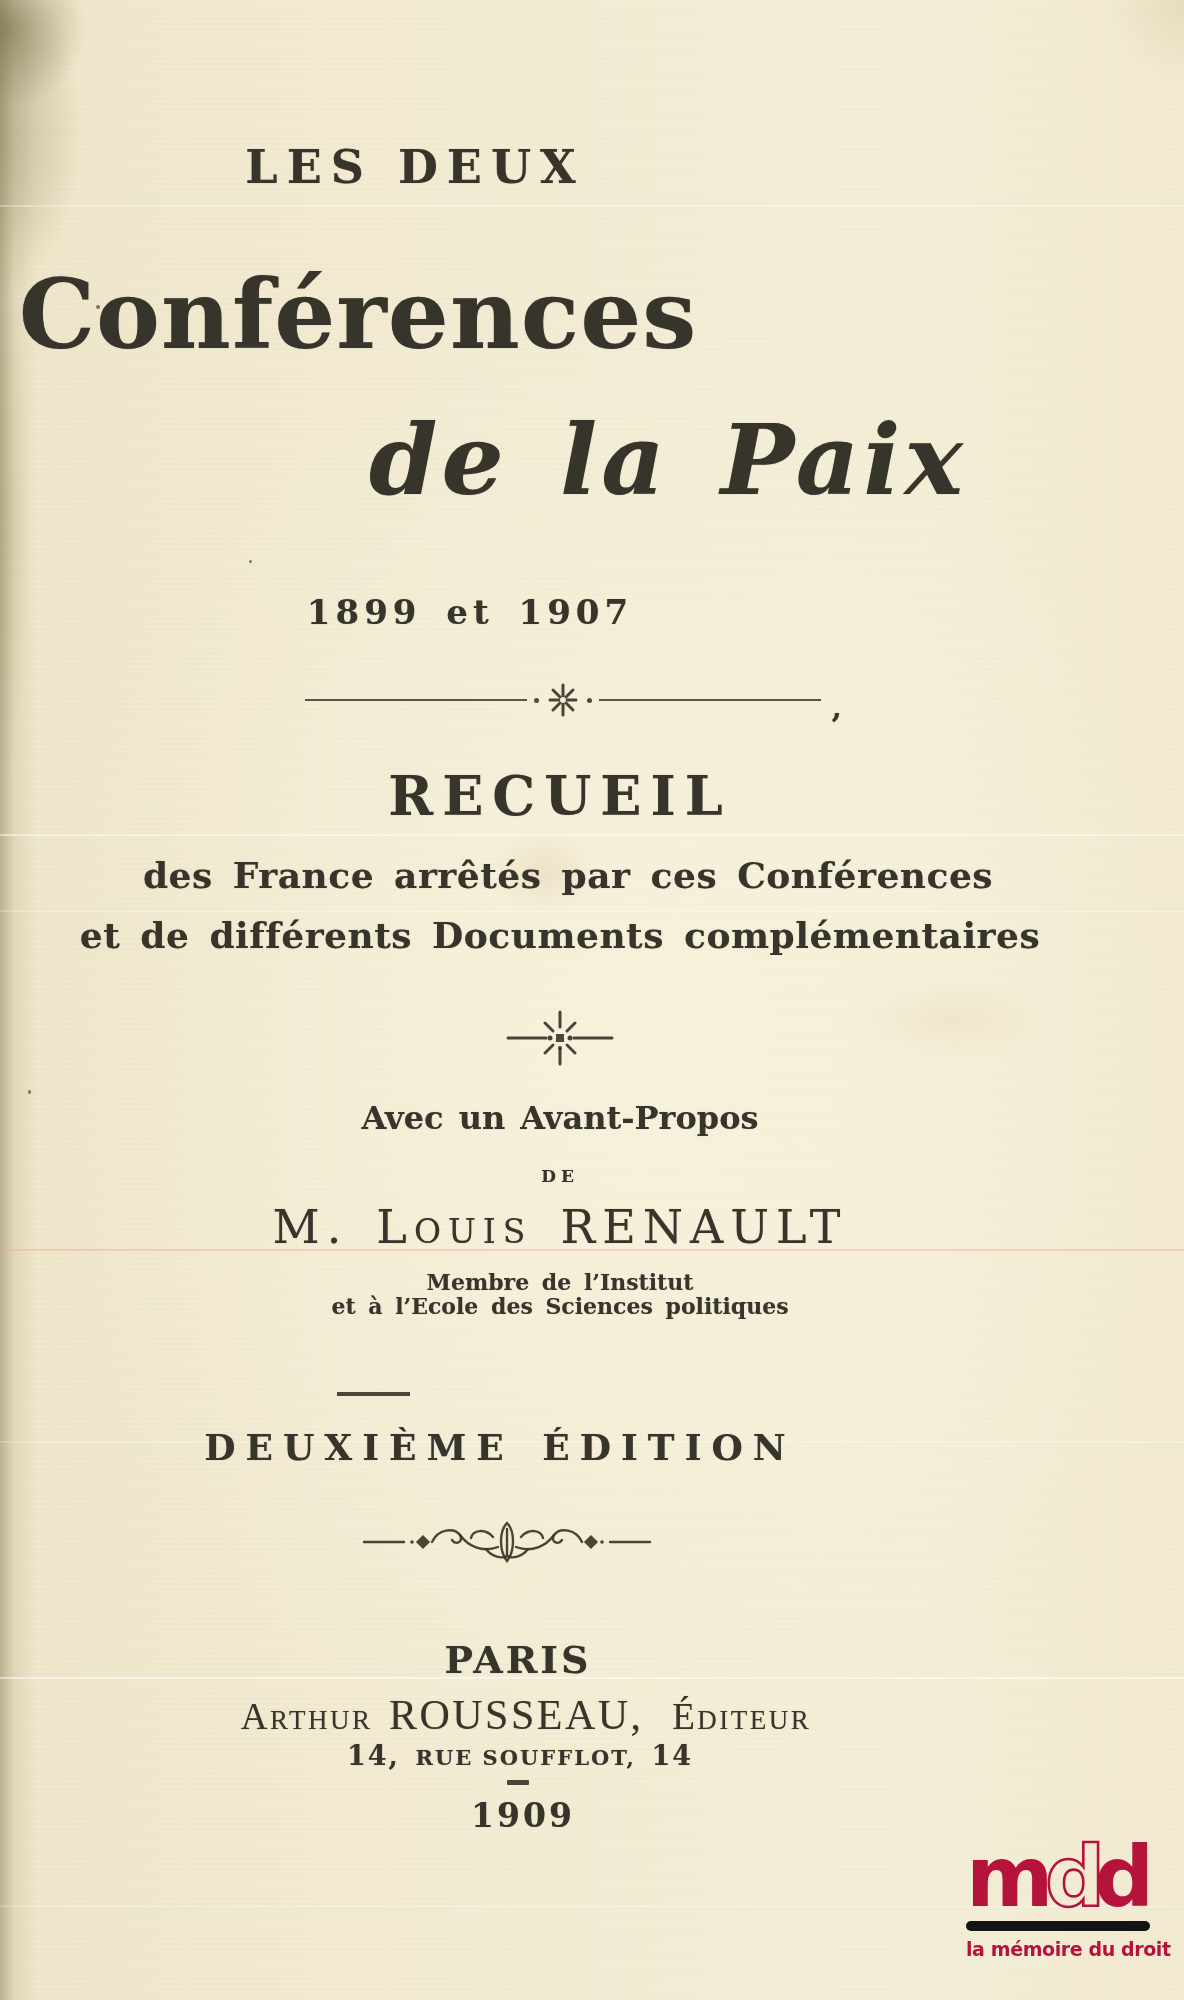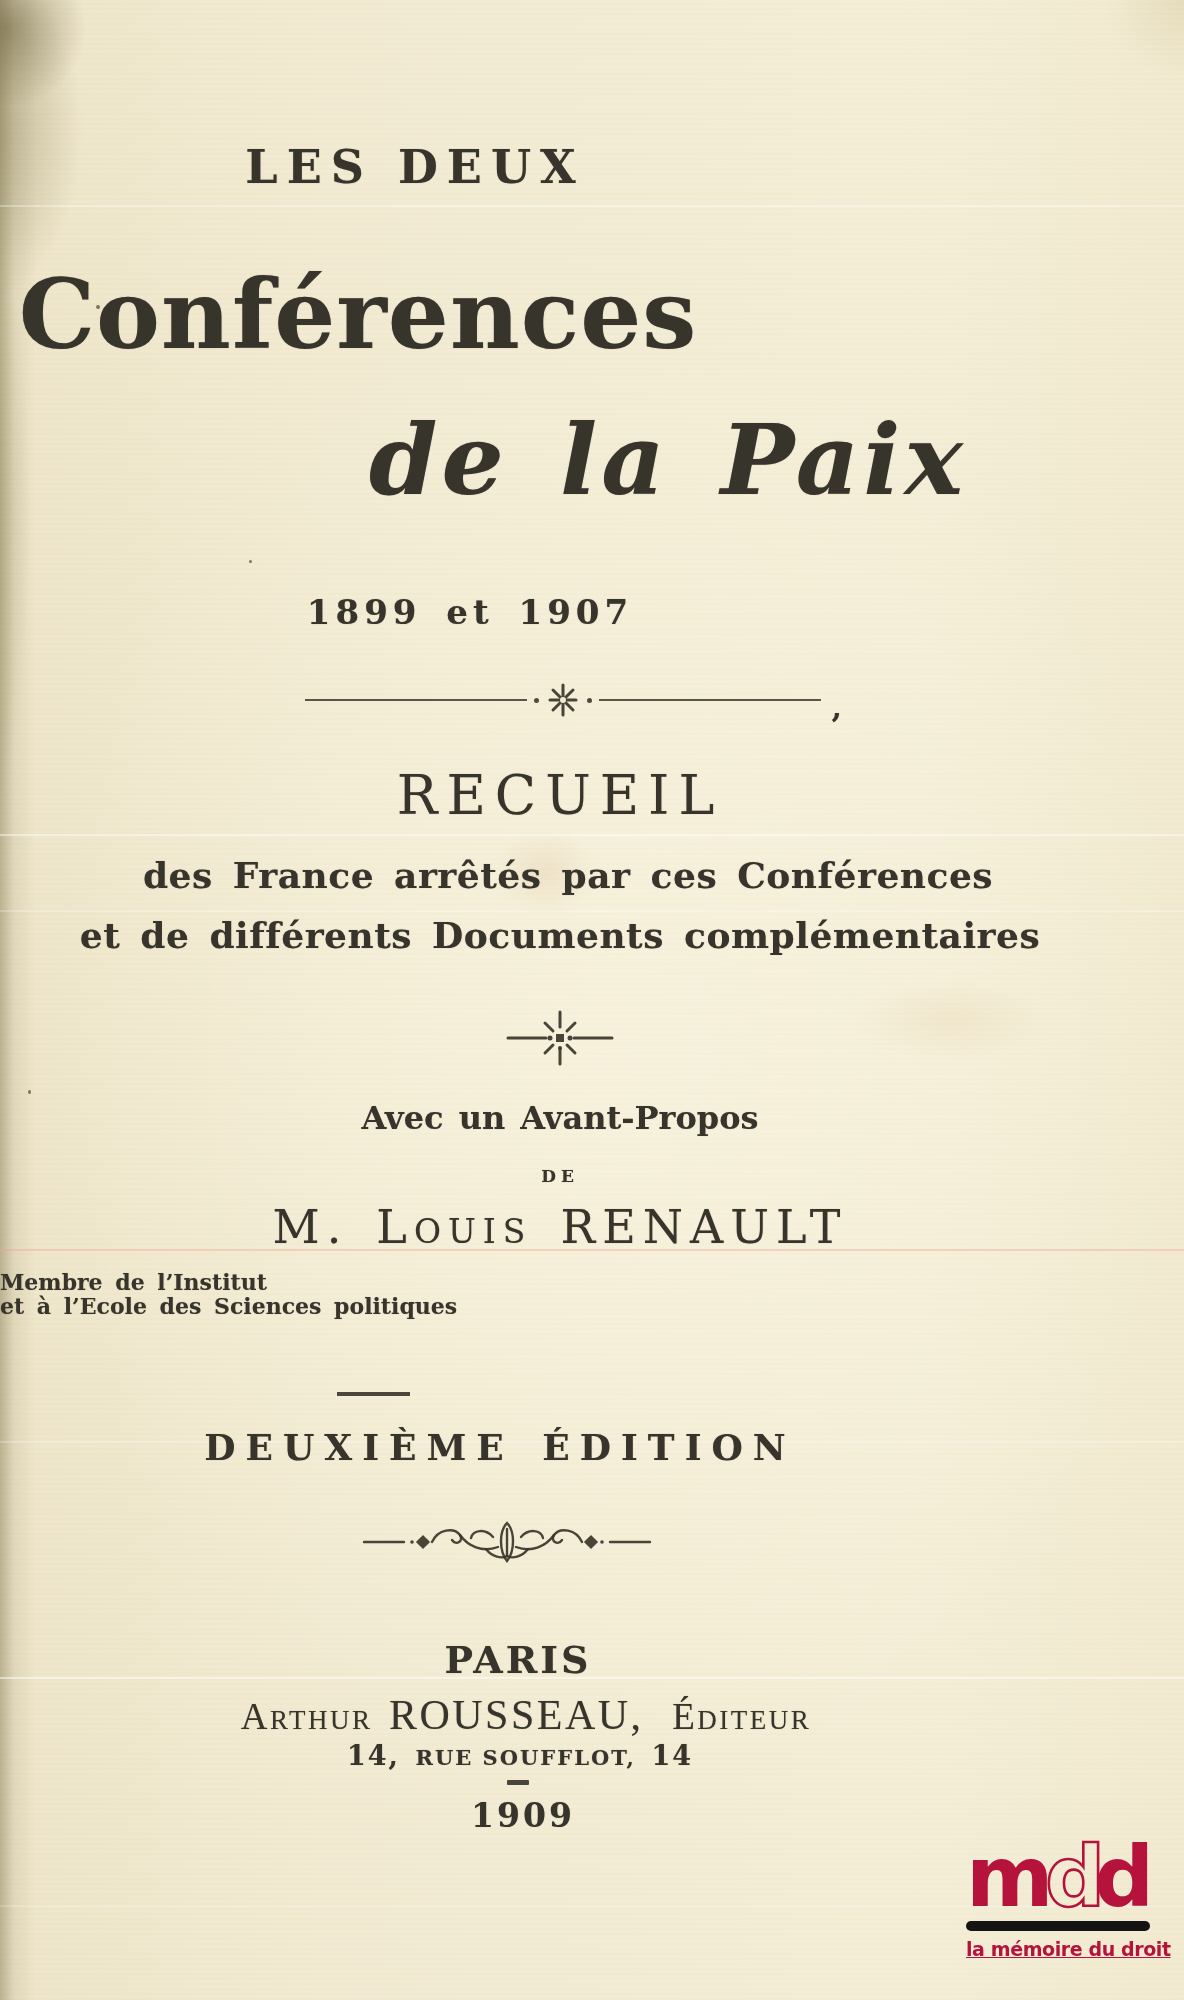--- a/index.html
+++ b/index.html
@@ -32,34 +32,34 @@
   .title1{left:358px;top:258px;font-size:96px;font-weight:700;letter-spacing:1px;}
   .title2{left:668px;top:402px;font-size:98px;font-weight:700;font-style:italic;letter-spacing:4px;word-spacing:14px;}
   .years{left:470px;top:592px;font-size:34px;font-weight:700;letter-spacing:5px;word-spacing:8px;}
 
   .divider{position:absolute;left:305px;top:682px;width:516px;height:36px;
            display:flex;align-items:center;justify-content:center;gap:7px;}
   .rule-line{flex:1;height:0;border-top:2.5px solid rgba(62,57,45,0.85);}
   .dot{width:5px;height:5px;border-radius:50%;background:rgba(62,57,45,0.9);flex:0 0 auto;}
   .apostrophe{left:836px;top:706px;font-size:32px;font-weight:700;}
 
-  .recueil{left:560px;top:764px;font-size:54px;font-weight:400;letter-spacing:9px;}
+  .recueil{left:560px;top:764px;font-size:54px;font-weight:700;letter-spacing:9px;}
   .sub1{left:568px;top:854px;font-size:36px;font-weight:700;word-spacing:7px;letter-spacing:0.5px;}
   .sub2{left:560px;top:914px;font-size:36px;font-weight:700;word-spacing:7px;letter-spacing:0.5px;}
 
   .star-orn{position:absolute;left:498px;top:1004px;}
   .avant{left:560px;top:1099px;font-size:32px;font-weight:700;word-spacing:4px;}
   .prep{left:560px;top:1166px;font-size:17px;font-weight:700;letter-spacing:5px;}
 
   .renault{left:560px;top:1200px;font-weight:400;letter-spacing:7px;}
   .renault .big{font-size:46px;}
   .renault .small{font-size:33px;}
   .renault .gap{margin-left:16px;}
 
-  .credentials{position:absolute;left:0;width:1120px;top:1271px;
+  .credentials{position:absolute;left:0;width:1120px;top:1271px;text-align:center;
                font-size:22px;font-weight:700;line-height:23.5px;word-spacing:5px;
                text-shadow:0 0 1px rgba(55,50,40,0.35);}
   .short-rule{position:absolute;left:337px;top:1392px;width:73px;height:4px;background:rgba(55,51,42,0.9);}
 
   .edition{left:500px;top:1426px;font-size:36px;font-weight:700;letter-spacing:10px;word-spacing:6px;}
   .flourish{position:absolute;left:362px;top:1516px;}
 
   .paris{left:518px;top:1637px;font-size:38px;font-weight:700;letter-spacing:3px;}
   .rousseau{left:526px;top:1691px;letter-spacing:2.5px;font-family:Liberation Serif, serif;}
   .rousseau .cap{font-size:37px;}
@@ -69,21 +69,21 @@
   .address{left:520px;top:1740px;letter-spacing:2px;font-weight:700;}
   .address .num{font-size:27px;}
   .address .sc{font-size:21px;margin:0 8px;}
   .pub-dash{position:absolute;left:507px;top:1780px;width:22px;height:5px;background:rgba(55,51,42,0.9);border-radius:1px;}
   .y1909{left:523px;top:1796px;font-size:33px;font-weight:700;letter-spacing:3px;}
 
   .logo{position:absolute;left:966px;top:1836px;width:186px;}
   .logo-bar{width:184px;height:10px;border-radius:5px;background:var(--logo_bar,#141414);margin-top:3px;}
   .logo-tagline{margin-top:7px;width:186px;text-align:center;
     font-family:"DejaVu Sans","Liberation Sans",sans-serif;
-    font-size:19px;font-weight:700;letter-spacing:-0.4px;color:var(--logo_red,#b5123c);white-space:nowrap;text-decoration:underline;}
+    font-size:19px;font-weight:700;letter-spacing:-0.4px;color:var(--logo_red,#b5123c);white-space:nowrap;}
   .red-fill{fill:var(--logo_red,#b5123c);}
   .red-stroke{fill:none;stroke:var(--logo_red,#b5123c);stroke-width:2.6;}
   .ink-stroke{stroke:rgba(58,53,42,0.92);}
   .ink-fill{fill:rgba(58,53,42,0.92);}
 </style>
 </head>
 <body>
 
 <div class="page">
 

